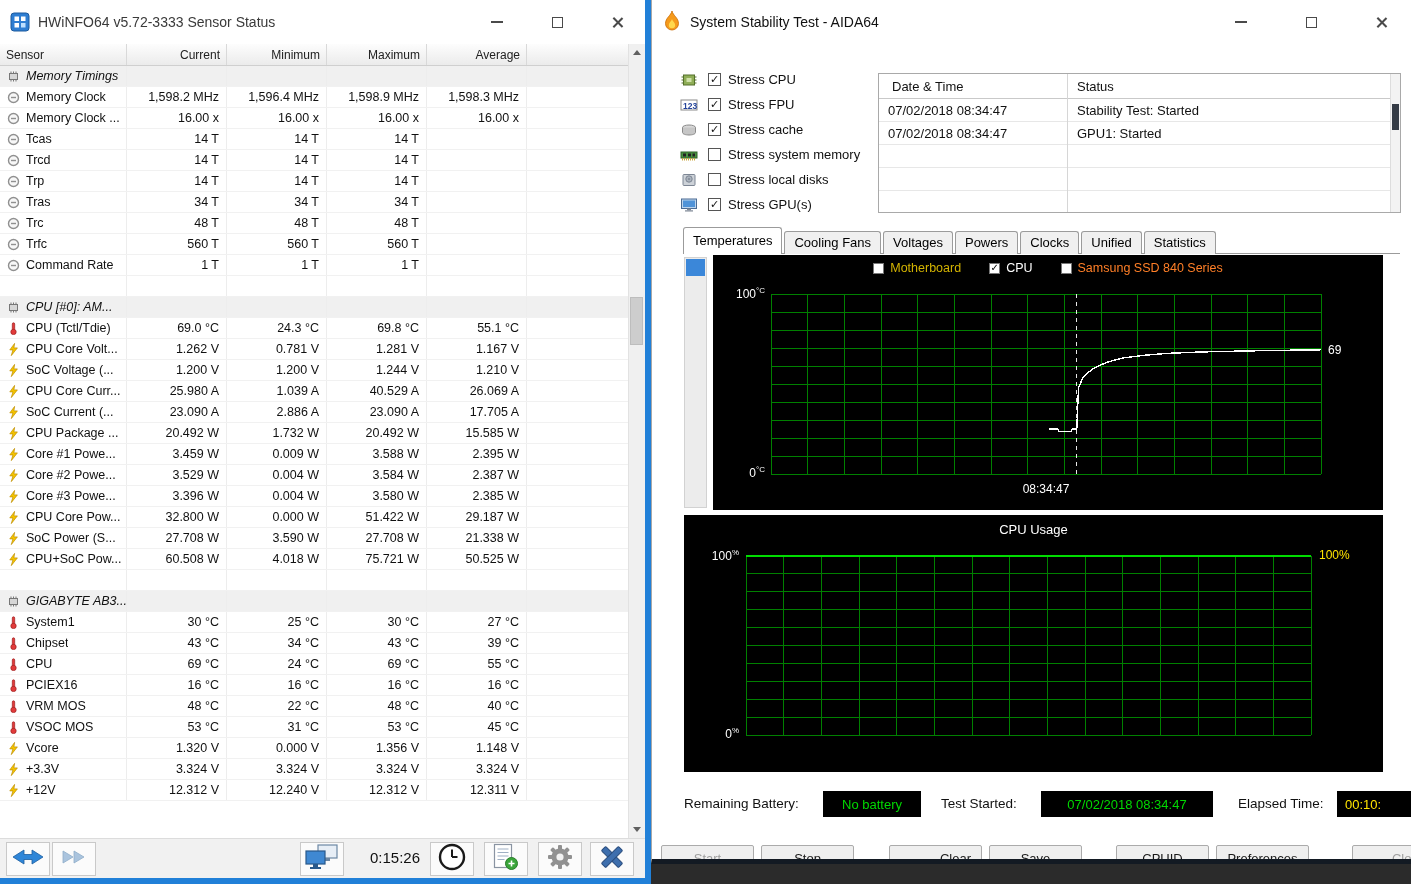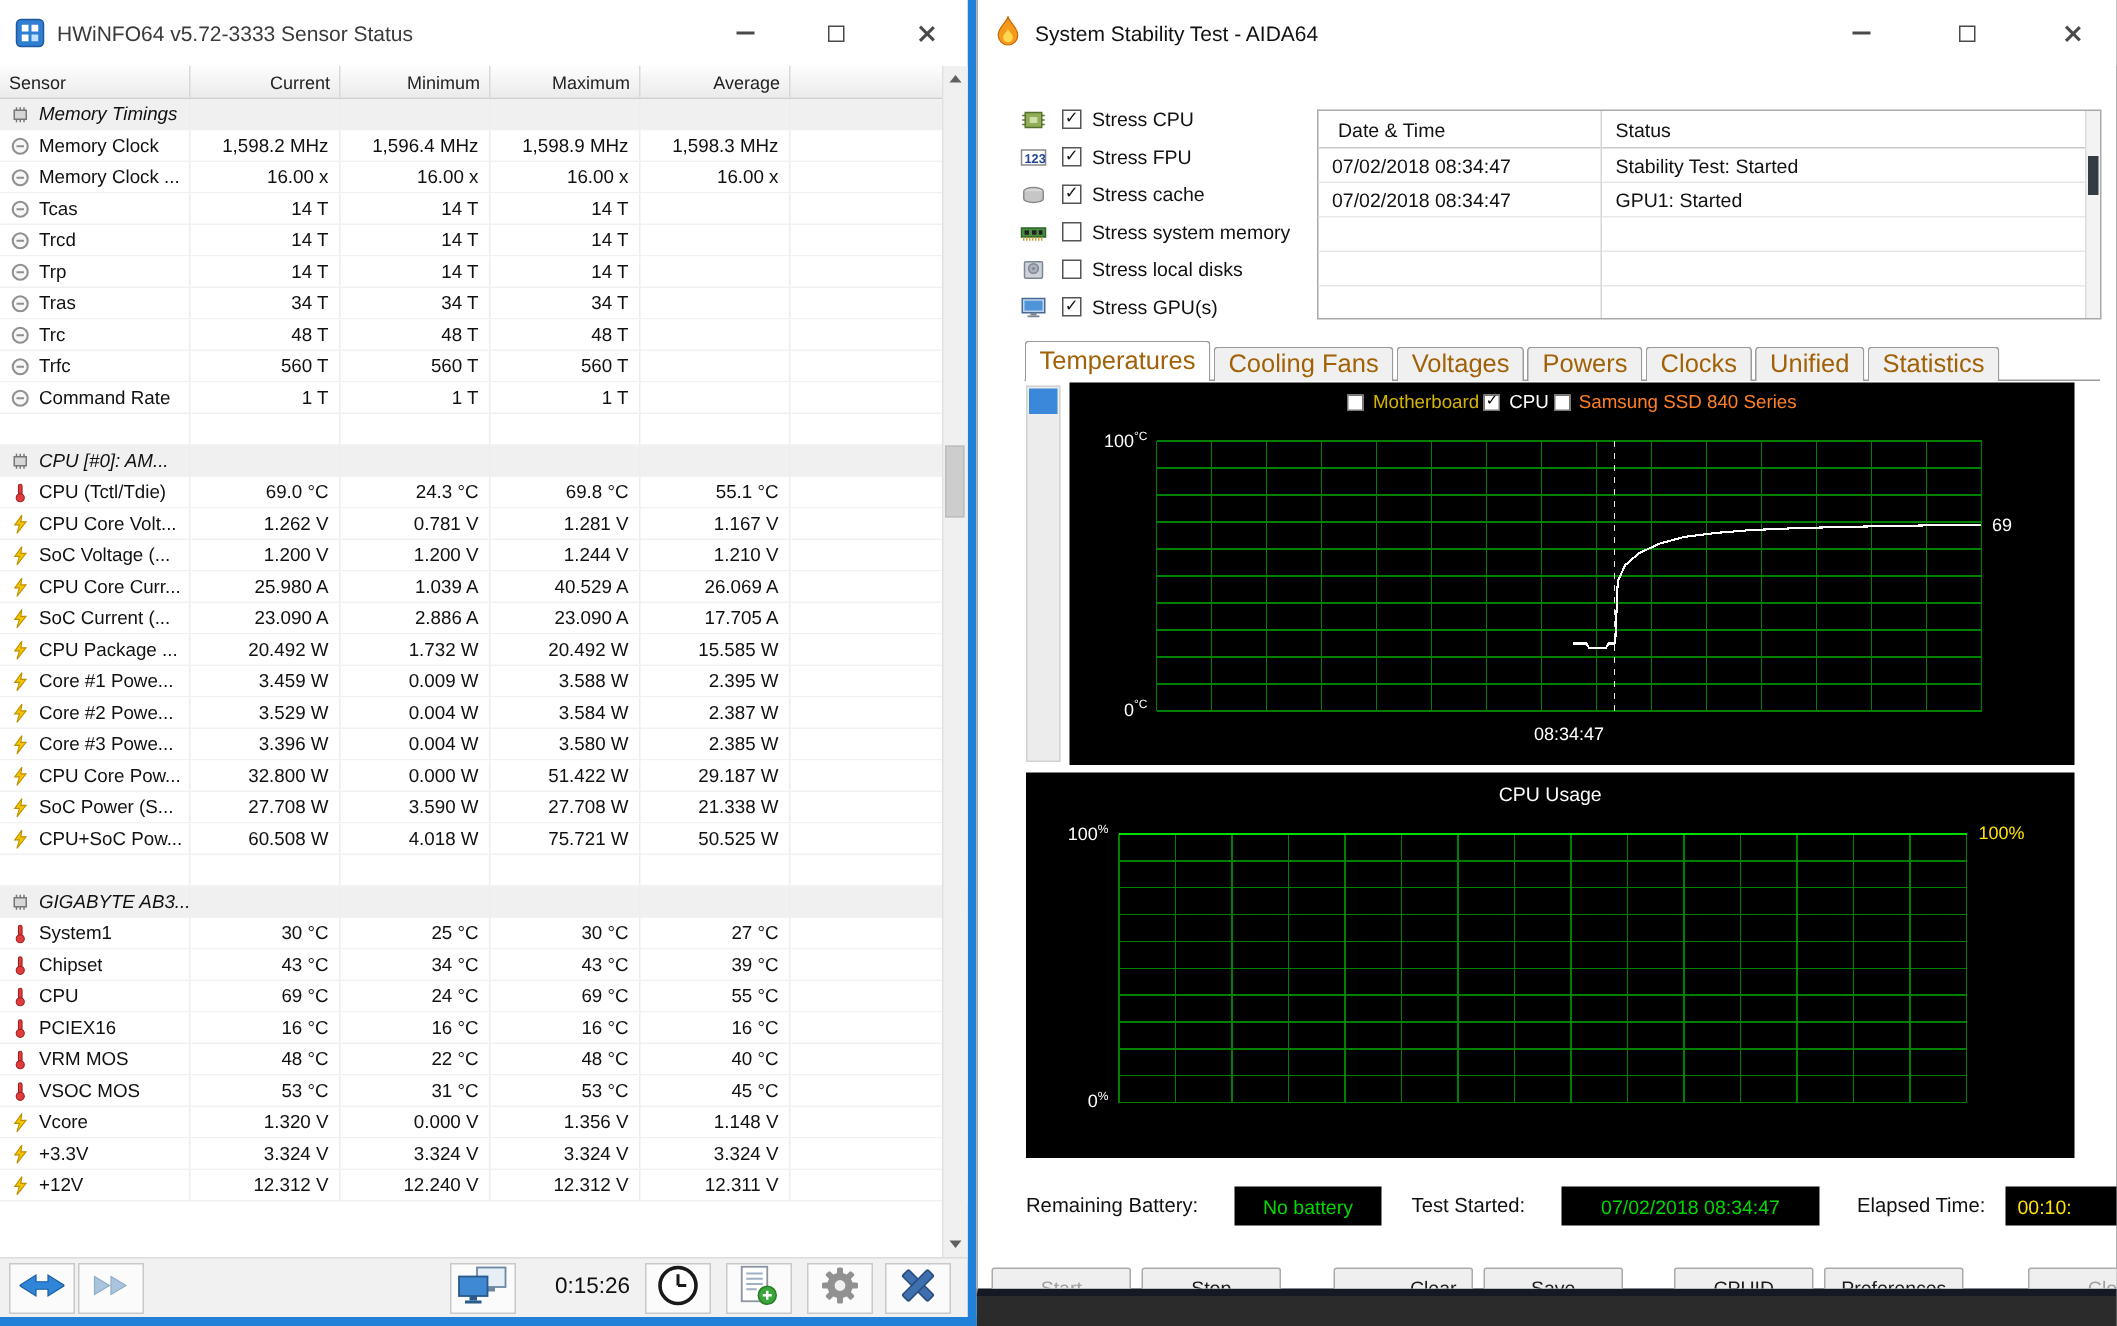--- a/index.html
+++ b/index.html
@@ -58,29 +58,29 @@
   .log-head{display:flex;height:25px;align-items:center;border-bottom:1px solid #c9c9c9}
   .log-h1{width:188px;padding-left:13px}
   .log-h2{flex:1;padding-left:10px}
   .log-row{display:flex;height:23px;align-items:center;border-bottom:1px solid #e7e7e7}
   .log-c1{width:188px;padding-left:9px;white-space:nowrap}
   .log-c2{flex:1;padding-left:10px;white-space:nowrap}
   .log-scroll{position:absolute;right:0;top:0;bottom:0;width:10px;background:#f3f3f3;border-left:1px solid #ddd}
   .log-thumb{position:absolute;left:1px;right:1px;top:30px;height:26px;background:#343b45}
 
   .tabs{position:absolute;left:31px;top:227px;height:27px;display:flex;align-items:flex-end;z-index:3}
-  .tab{height:23px;line-height:22px;padding:0 9px;font-size:17px;color:#a16207;background:#f0f0f0;border:1px solid #9b9b9b;border-bottom:none;border-radius:3px 3px 0 0;margin-right:2px;white-space:nowrap}
+  .tab{height:23px;line-height:22px;padding:0 9px;font-size:13px;color:#000000;background:#f0f0f0;border:1px solid #9b9b9b;border-bottom:none;border-radius:3px 3px 0 0;margin-right:2px;white-space:nowrap}
   .tab.selected{height:27px;line-height:26px;background:#fff;position:relative;z-index:4}
   .tabs-underline{position:absolute;left:31px;right:11px;top:253px;height:1px;background:#9b9b9b;z-index:1}
 
   .chart{position:absolute;background:#000;overflow:hidden}
   #chart1{left:61px;top:255px;width:670px;height:255px}
   #chart2{left:32px;top:515px;width:699px;height:257px}
   .chart svg{position:absolute;left:0;top:0}
-  .legend{position:absolute;left:0;right:0;top:6px;display:flex;justify-content:center;align-items:center;gap:3px;z-index:2}
+  .legend{position:absolute;left:0;right:0;top:6px;display:flex;justify-content:center;align-items:center;gap:28px;z-index:2}
   .lgitem{display:inline-flex;align-items:center}
   .legend .cb{width:11px;height:11px;background:#fff;border:1px solid #777;display:inline-flex;align-items:center;justify-content:center;font-size:10px;line-height:1;color:#000;margin-right:6px}
   .lglabel{font-size:12.5px;white-space:nowrap}
   .ovl{position:absolute;color:#fff;font-size:12px;white-space:nowrap}
   .ovl sup{font-size:8px}
   .chart-title{position:absolute;left:0;right:0;top:7px;text-align:center;color:#fff;font-size:13px}
   .chart-scroll{position:absolute;left:32px;top:257px;width:23px;height:251px;background:#ececec;border:1px solid #d2d2d2}
   .chart-thumb{position:absolute;left:1px;right:1px;top:1px;height:17px;background:#3b87d9}
 
   .st-label{position:absolute;top:791px;height:26px;line-height:26px;font-size:13.5px;white-space:nowrap}

